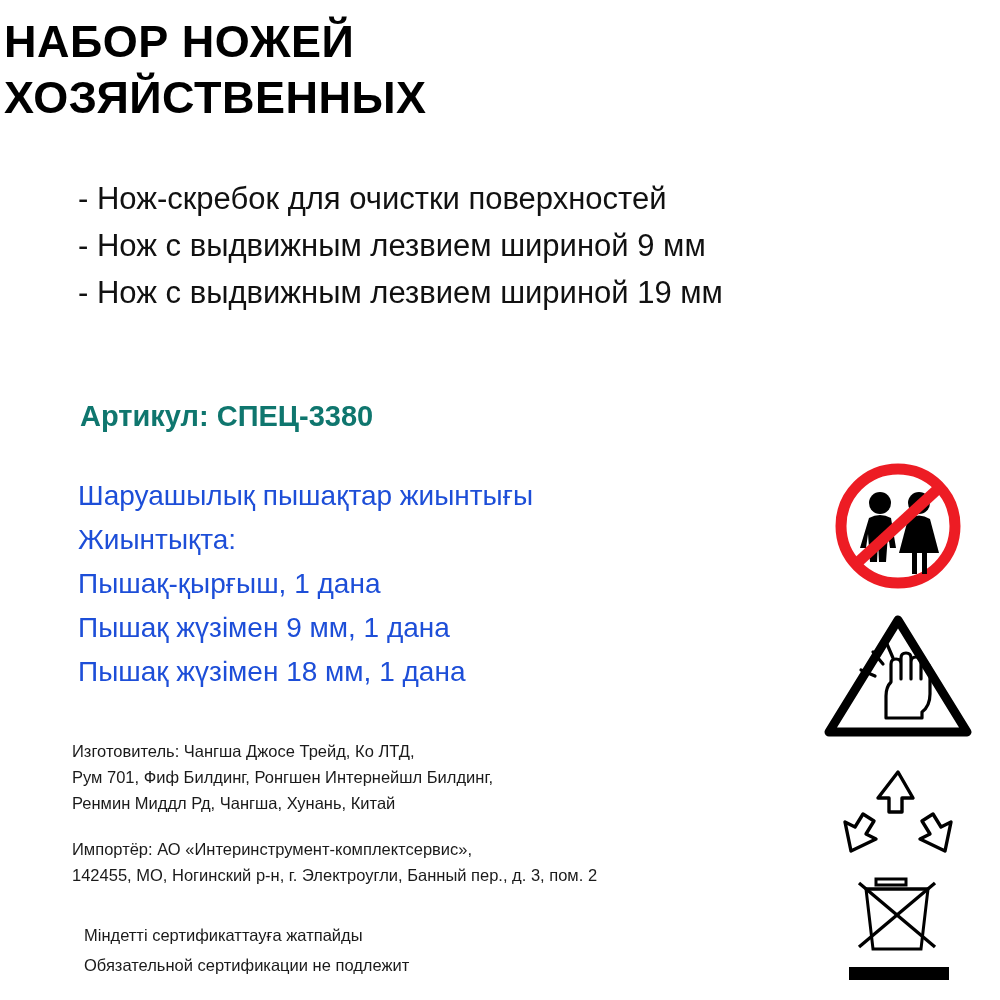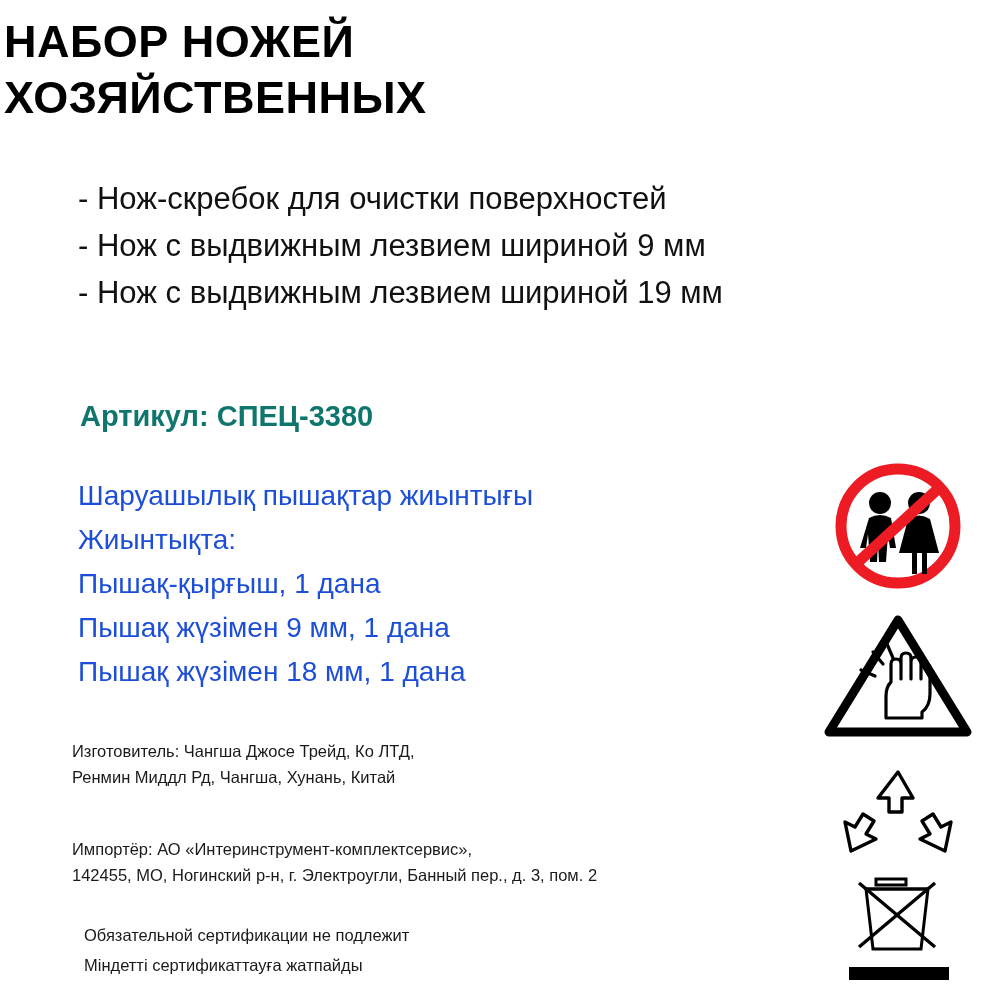--- a/index.html
+++ b/index.html
@@ -139,31 +139,32 @@
   <div class="desc-kz">
     <div class="line">Шаруашылық пышақтар жиынтығы</div>
     <div class="line">Жиынтықта:</div>
     <div class="line">Пышақ-қырғыш, 1 дана</div>
     <div class="line">Пышақ жүзімен 9 мм, 1 дана</div>
     <div class="line">Пышақ жүзімен  18 мм, 1 дана</div>
   </div>
 
   <div class="fineprint" id="manufacturer">
     <div class="line">Изготовитель: Чангша Джосе Трейд, Ко ЛТД,</div>
+    <div class="line">Рум 701, Фиф Билдинг, Ронгшен Интернейшл Билдинг,</div>
     <div class="line">Ренмин Миддл Рд, Чангша, Хунань, Китай</div>
   </div>
 
   <div class="fineprint" id="importer">
     <div class="line">Импортёр: АО «Интеринструмент-комплектсервис»,</div>
     <div class="line">142455, МО, Ногинский р-н, г. Электроугли, Банный пер., д. 3, пом. 2</div>
   </div>
 
   <div class="fineprint" id="cert">
+    <div class="line">Міндетті сертификаттауға жатпайды</div>
     <div class="line">Обязательной сертификации не подлежит</div>
-    <div class="line">Міндетті сертификаттауға жатпайды</div>
   </div>
 
   <div class="icons">
 
     <div class="icon-wrap" id="icon-no-children">
       <svg width="150" height="130" viewBox="0 0 150 130" aria-hidden="true">
         <circle cx="75" cy="64" r="57" fill="#ffffff" stroke="#ed1c24" stroke-width="11"></circle>
         <g fill="#000000">
 
           <circle cx="57" cy="41" r="11"></circle>

